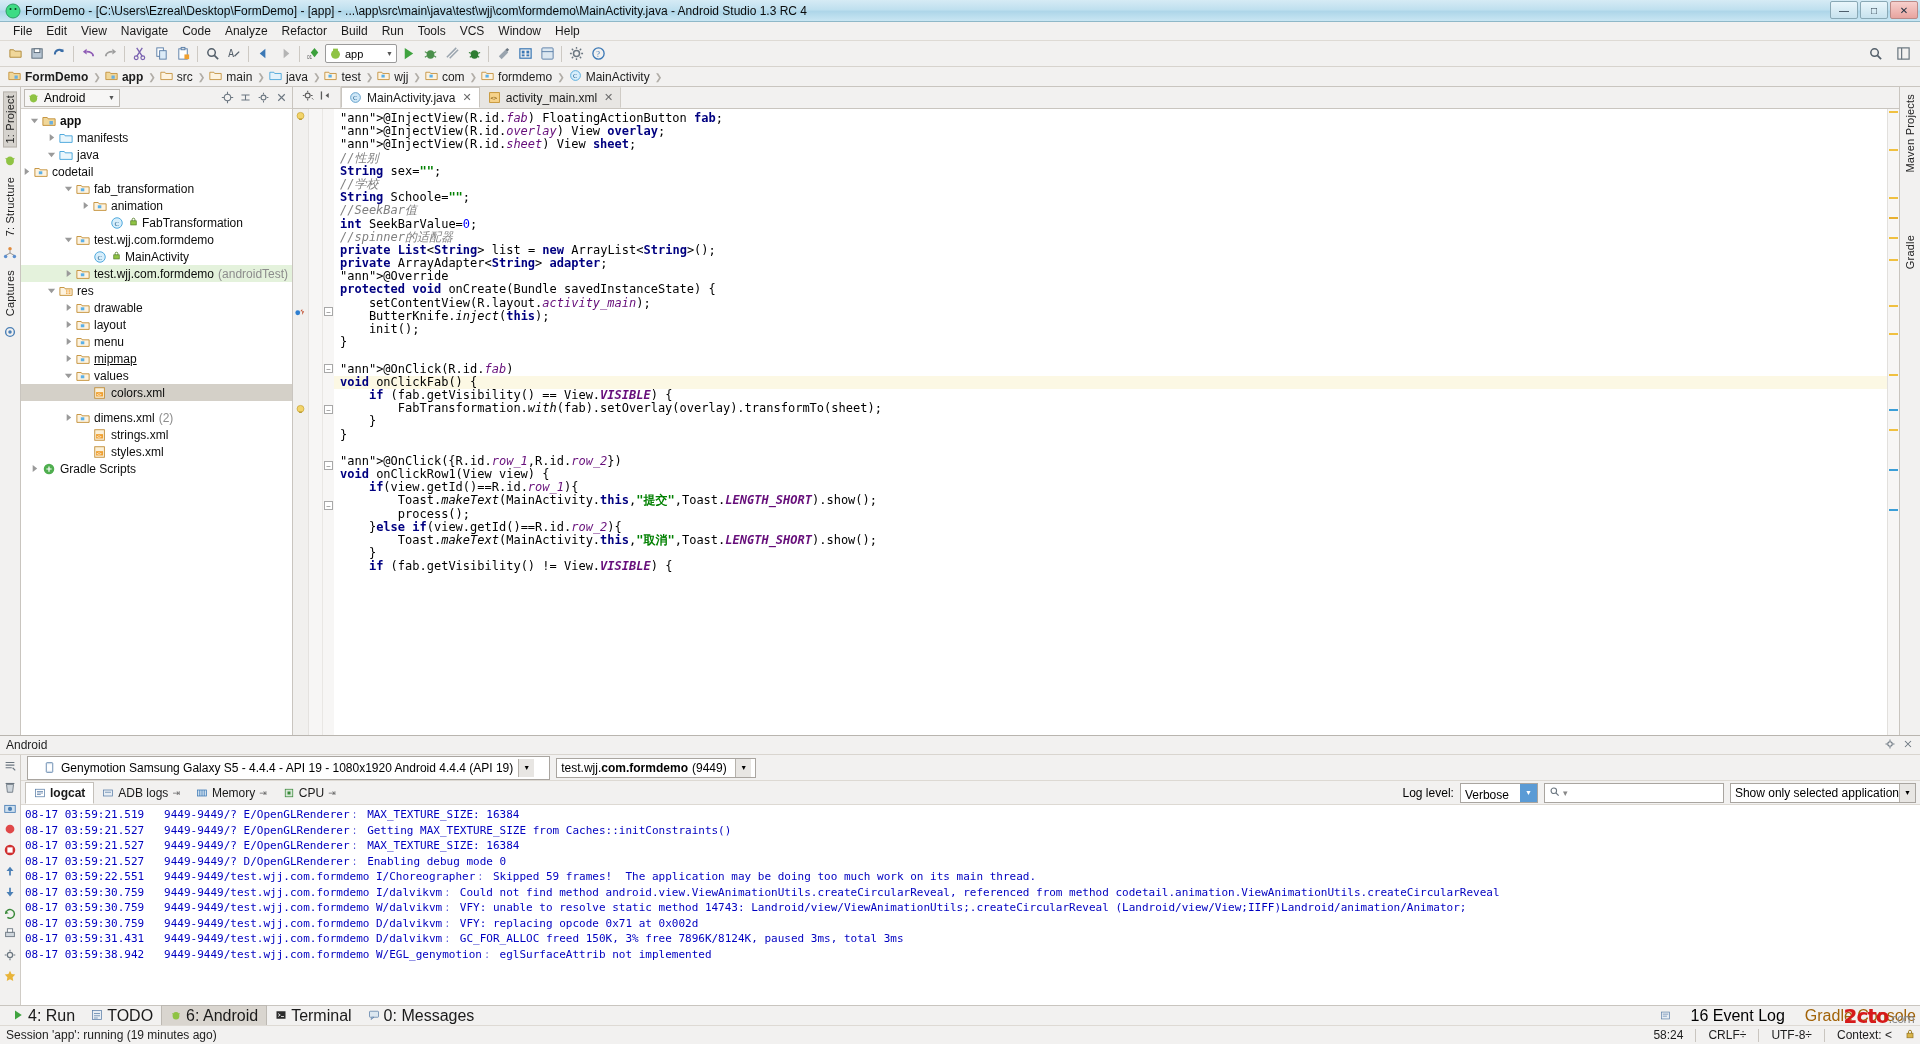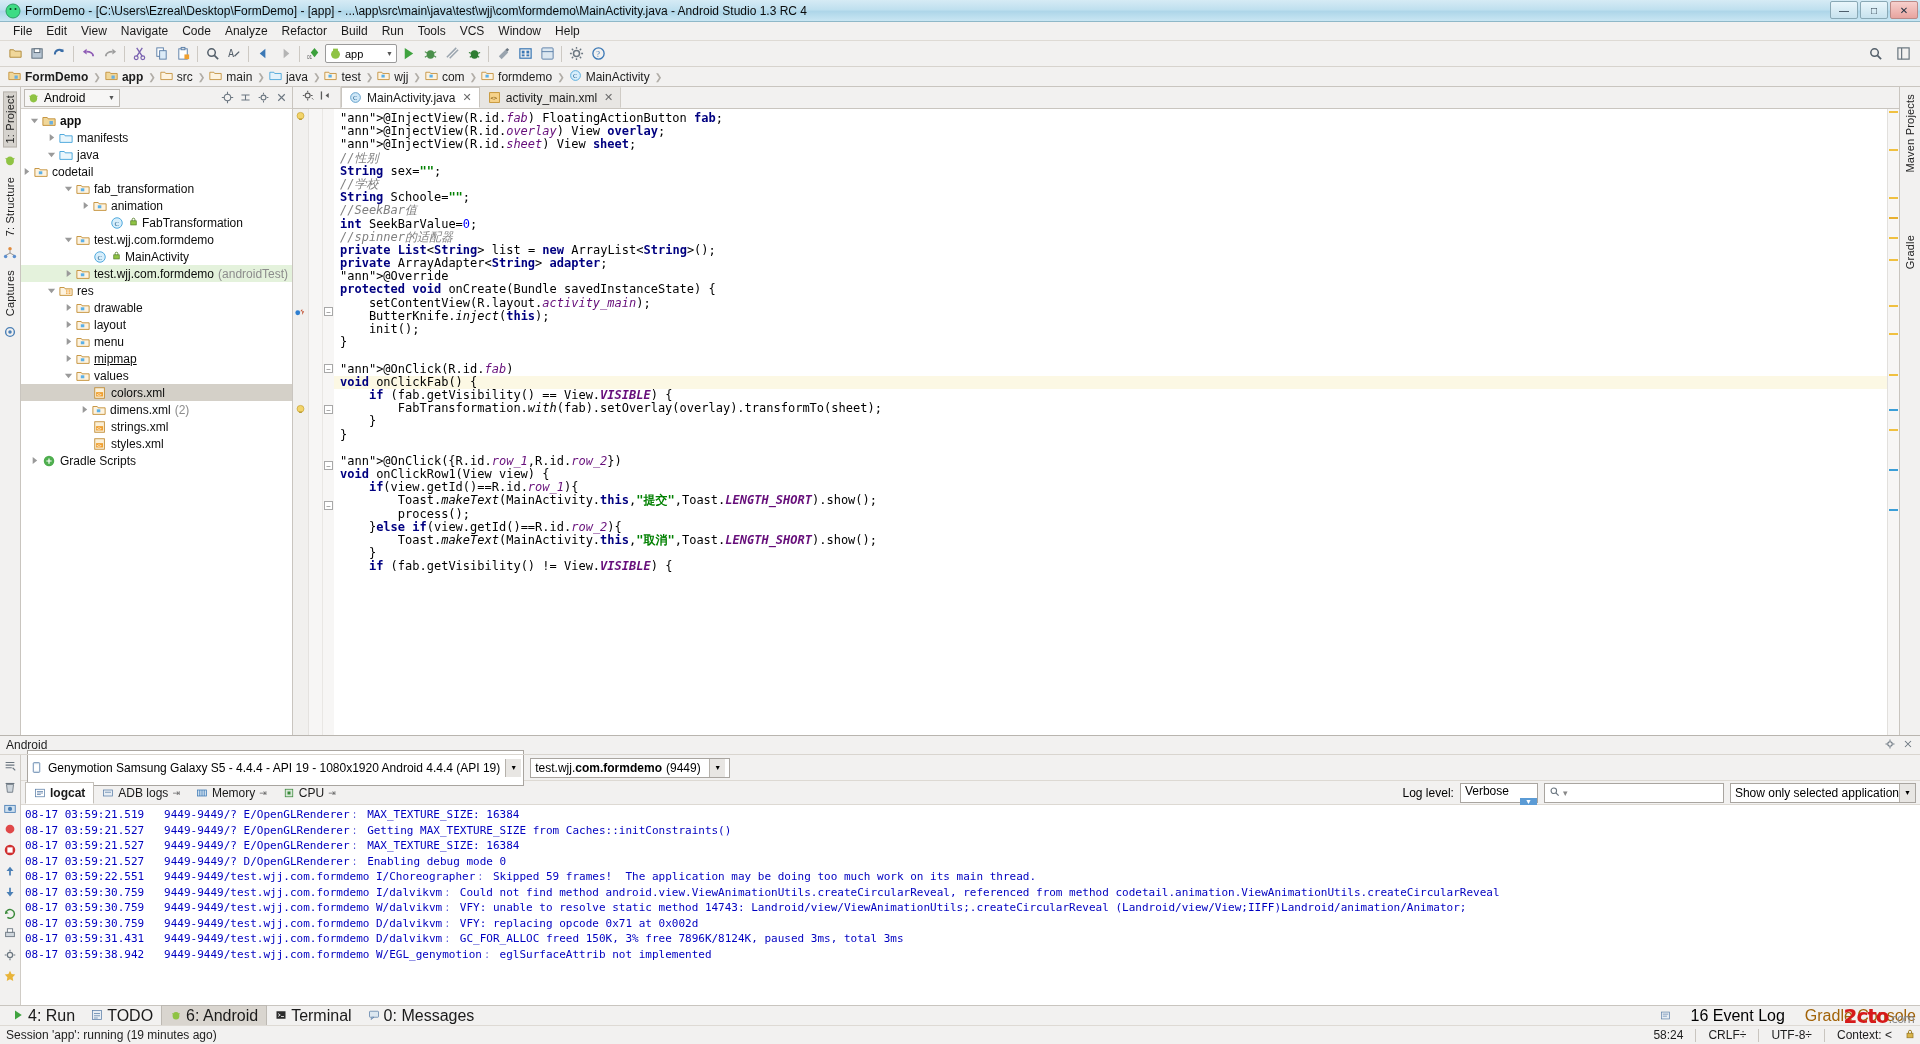--- a/index.html
+++ b/index.html
@@ -133,40 +133,40 @@
               font-size:12px; color:#1d1d1d; position:relative;
               border-bottom:1px solid #d9d5cf;}
   .bt-title .right { position:absolute; right:6px; display:flex; gap:6px; align-items:center;}
   .bt-main { flex:1; display:flex; min-height:0; }
   .bt-left { width:21px; background:#f2f1f0; border-right:1px solid #d0ccc6;
              display:flex; flex-direction:column; align-items:center; padding-top:4px; gap:6px;}
   .bt-left .bico { width:15px; height:15px; }
   .bt-content { flex:1; display:flex; flex-direction:column; min-width:0; }
   .devrow { height:26px; display:flex; align-items:center; gap:6px; padding:0 6px;
             border-bottom:1px solid #ddd9d3;}
-  .devsel { height:36px; border:1px solid #a9a5a0; background:#fff; display:flex;
-            align-items:center; gap:5px; padding:0 2px; font-size:12px; min-width:430px;}
+  .devsel { height:24px; border:1px solid #a9a5a0; background:#fff; display:flex;
+            align-items:center; gap:5px; padding:0 15px; font-size:12px; min-width:430px;}
   .devsel .arrow { margin-left:auto; background:#e8e6e3; border-left:1px solid #b5b1ab;
                    height:18px; width:16px; display:flex; align-items:center;
                    justify-content:center; font-size:7px;}
   .appsel { height:20px; border:1px solid #a9a5a0; background:#fff; display:flex;
             align-items:center; padding:0 4px; font-size:12px; min-width:200px;}
   .appsel .arrow { margin-left:auto; background:#e8e6e3; border-left:1px solid #b5b1ab;
                    height:18px; width:16px; display:flex; align-items:center;
                    justify-content:center; font-size:7px;}
   .logtabrow { height:24px; display:flex; align-items:center; gap:0px; padding-left:4px;
                border-bottom:1px solid #ddd9d3; position:relative;}
   .ltab { height:22px; display:flex; align-items:center; gap:4px; padding:0 8px;
           font-size:12px; color:#1a1a1a; }
   .ltab.active { background:#ffffff; border:1px solid #c4c0ba; border-bottom:1px solid #fff;
                  font-weight:bold;}
   .ltab .pin { font-size:9px; color:#6a6a6a;}
   .logfilters { position:absolute; right:4px; display:flex; align-items:center; gap:6px;}
   .lvl { height:20px; border:1px solid #a9a5a0; background:#fff; display:flex;
-         align-items:flex-start; padding:0 4px; font-size:12px; min-width:78px;flex-direction:column;}
+         align-items:flex-end; padding:0 4px; font-size:12px; min-width:78px;}
   .lvl .arrow { margin-left:auto; background:#5b9bd5; color:#fff; height:18px; width:17px;
                 display:flex; align-items:center; justify-content:center; font-size:7px;
                 margin-right:-4px;}
   .searchbox { height:20px; border:1px solid #a9a5a0; background:#fff; display:flex;
                align-items:center; padding:0 4px; gap:3px; width:180px; font-size:11px;}
   .showsel { height:20px; border:1px solid #a9a5a0; background:#fff; display:flex;
              align-items:center; padding:0 4px; font-size:12px; min-width:170px;}
   .showsel .arrow { margin-left:auto; background:#e8e6e3; border-left:1px solid #b5b1ab;
                     height:18px; width:16px; display:flex; align-items:center;
                     justify-content:center; font-size:7px; margin-right:-4px;}
@@ -735,21 +735,21 @@
           </div>
           <div class="node sel-gray" style="padding-left: 59px;">
             <span class="tw"></span>
             <span class="nico"><svg width="14" height="14" viewBox="0 0 16 16">
                 <rect x="2" y="2" width="11" height="12" fill="#fbf0d8" stroke="#c08a30"></rect>
                 <rect x="3.5" y="7" width="8" height="5" fill="#f0a030"></rect>
                 <text x="4" y="11.3" font-size="5" fill="#fff" font-family="monospace">&lt;&gt;</text>
               </svg></span>
             <span class="ntext">colors.xml</span>
           </div>
-          <div class="node" style="padding-left: 58px;">
+          <div class="node" style="padding-left: 42px; margin-top: 8px;">
             <span class="tw">
               <svg width="9" height="9" viewBox="0 0 10 10">
                 <path d="M3 1v8l5-4z" fill="#9a9a9a"></path>
               </svg>
             </span>
             <span class="nico"><svg width="14" height="14" viewBox="0 0 16 16">
                 <path d="M1 4h5l1 1.5h8V13H1z" fill="#fdf3e0" stroke="#c08a30"></path>
                 <rect x="5.5" y="7.2" width="4" height="3.4" fill="#5bb0e8"></rect>
               </svg></span>
             <span class="ntext">dimens.xml</span>

